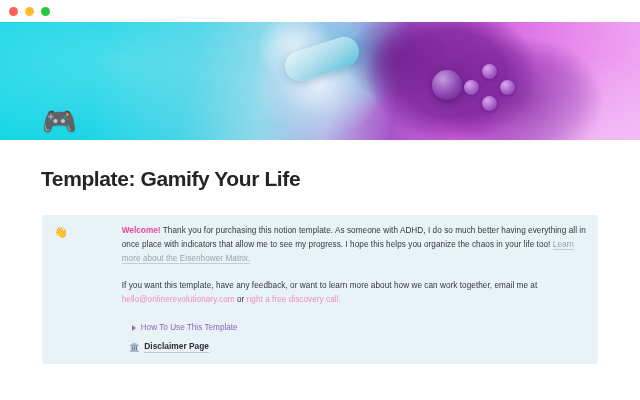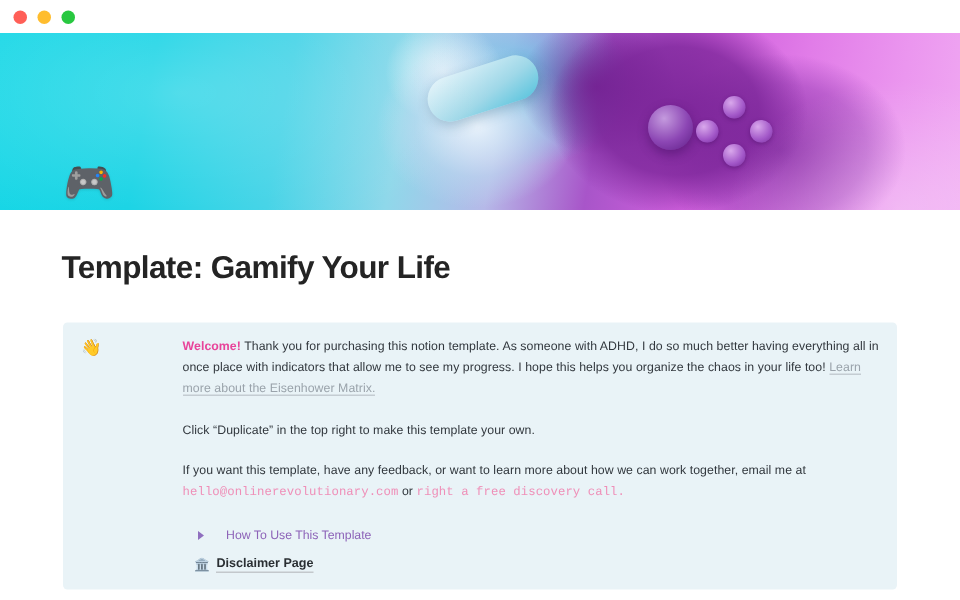--- a/index.html
+++ b/index.html
@@ -157,34 +157,33 @@
     color: #31373d;
     letter-spacing: 0.05px;
   }
   .cal-p.spaced { margin-top: 14px; }
   .cal-p.spaced2 { margin-top: 13px; }
   .lead { color: #e8449a; font-weight: bold; }
   .link-pink {
     color: #ef8fb8;
     text-decoration: none;
     cursor: pointer;
-    font-family: Liberation Mono, monospace;
   }
   .link-gray {
     color: #9aa3ab;
     text-decoration: none;
     border-bottom: 0.6px solid #c4ccd2;
     cursor: pointer;
   }
   .sep { color: #efa0c2; }
 
   .toggle-row {
     display: flex;
     align-items: center;
-    gap: 15px;
+    gap: 5px;
     margin-top: 15px;
     margin-left: 10px;
   }
   .tri {
     width: 0; height: 0;
     border-left: 4.2px solid #8f6fbf;
     border-top: 3.1px solid transparent;
     border-bottom: 3.1px solid transparent;
     cursor: pointer;
   }
@@ -240,21 +239,20 @@
 
     <div class="page-title">Template: Gamify Your Life</div>
 
     <div class="callout">
       <div class="callout-row">
         <span class="callout-emoji">👋</span>
         <div style="flex:1 1 auto;margin-left:47px;">
 
           <div class="cal-p"><span class="lead">Welcome!</span><span> Thank you for purchasing this notion template. As someone with ADHD, I do so much better having everything all in once place with indicators that allow me to see my progress. I hope this helps you organize the chaos in your life too! </span><a class="link-gray">Learn more about the Eisenhower Matrix.</a></div>
 
-          <div class="cal-p spaced">Click “Duplicate” in the top right to make this template your own.</div>
 
           <div class="cal-p spaced2"><span>If you want this template, have any feedback, or want to learn more about how we can work together, email me at </span><a class="link-pink">hello@onlinerevolutionary.com</a><span> or </span><a class="link-pink">right a free discovery call.</a></div>
 
 
           <div class="toggle-row">
             <span class="tri"></span>
             <span class="toggle-label">How To Use This Template</span>
           </div>
 
           <div class="sub-page-row">

